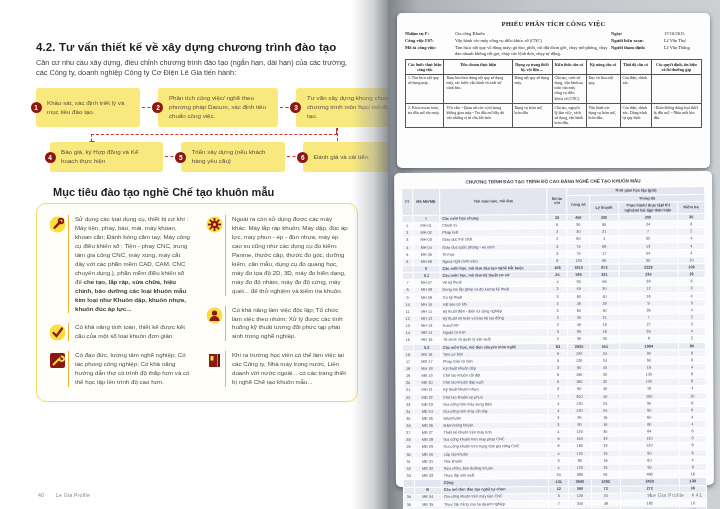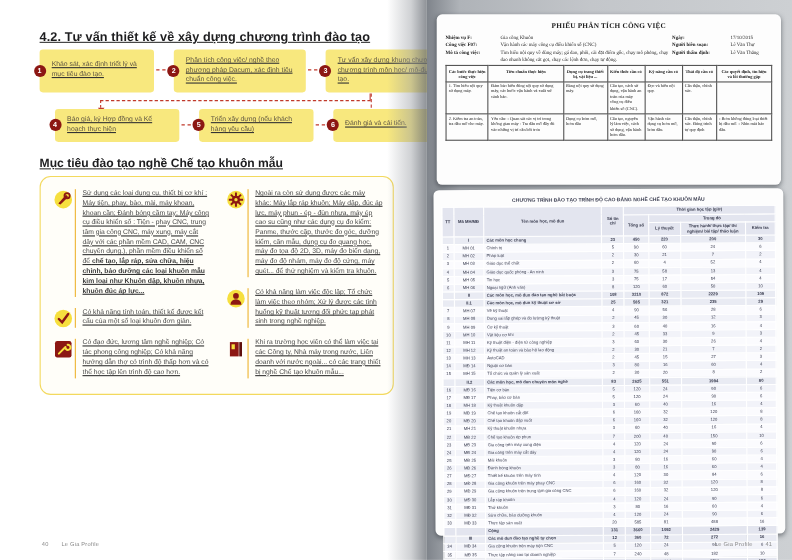--- a/index.html
+++ b/index.html
@@ -1,20 +1,20 @@
 <!DOCTYPE html>
 <html><head>
 <meta charset="utf-8">
 <style>
   html,body{margin:0;padding:0;background:#e8e8e8;}
   .stage{position:relative;width:720px;height:509px;overflow:hidden;background:#ffffff;
          font-family:"Liberation Sans",sans-serif;color:#333;}
   
   .left-page{position:absolute;left:0;top:0;width:385px;height:509px;background:#fff;}
-  .left-inner{position:absolute;left:36px;top:28px;width:322px;text-decoration:underline;}
+  .left-inner{position:absolute;left:36px;top:41px;width:322px;}
   .h1{font-size:11.5px;font-weight:bold;color:#1d1d1f;margin:0 0 5px 0;letter-spacing:.1px;}
   .intro{font-size:7.3px;line-height:1.4;color:#3c3c3c;margin:0 0 10px 0;}
   .flow{margin-top:2px;}
   .flow-row{display:flex;align-items:stretch;margin-bottom:0;}
   .flow-row-2{margin-left:14px;width:290px;}
   .step-box{position:relative;background:#f8e87e;border-radius:3px;padding:6px 6px 6px 11px;
             font-size:6.2px;line-height:1.45;color:#5c5340;display:flex;align-items:center;}
   .step-num{position:absolute;left:-5.5px;top:50%;margin-top:-5.5px;width:11px;height:11px;
             border-radius:50%;background:#8c1713;color:#fff;font-size:6.5px;font-weight:bold;
             display:flex;align-items:center;justify-content:center;}
@@ -22,21 +22,21 @@
          border-top:1px dashed #c0392b;}
   .arrow:after{content:"";position:absolute;right:-1px;top:-3.5px;border-left:4px solid #c0392b;
                border-top:3px solid transparent;border-bottom:3px solid transparent;}
   .elbow{position:relative;height:13px;margin:1px 20px 1px 55px;
          border-right:1px dashed #c0392b;border-bottom:0;}
   .elbow-h{position:absolute;left:0;right:0;top:6px;border-top:1px dashed #c0392b;}
   .elbow-v{position:absolute;left:0;top:6px;height:7px;border-left:1px dashed #c0392b;}
   .elbow-v:after{content:"";position:absolute;left:-3.5px;bottom:-4px;border-top:4px solid #c0392b;
                  border-left:3px solid transparent;border-right:3px solid transparent;}
   .elbow-vr{position:absolute;right:0;top:0;height:6px;border-right:1px dashed #c0392b;}
-  .h2{font-size:11px;font-weight:bold;color:#1d1d1f;margin:14px 0 5px 0;}
+  .h2{font-size:11px;font-weight:bold;color:#1d1d1f;margin:14px 0 5px 17px;}
   .abilities-panel{border:1.5px solid #f3d95e;border-radius:10px;padding:11px 9px 4px 9px;
                    display:grid;grid-template-columns:1fr 1fr;column-gap:12px;background:#fffef9;}
   .ability{display:flex;margin-bottom:10px;}
   .ability-icon{flex:0 0 22px;padding-top:1px;display:flex;justify-content:center;}
   .ability-body{flex:1;border-left:1px solid #eeb431;padding-left:6px;
                 font-size:6.15px;line-height:1.45;color:#4a4a4a;}
   .ability-body strong{color:#3b3b3b;}
   .iconwrap{width:17px;height:17px;display:flex;align-items:center;justify-content:center;}
   .footer{position:absolute;bottom:11px;font-size:5.2px;color:#8a8a8a;letter-spacing:.2px;}
   .footer-left{left:38px;}
@@ -72,20 +72,21 @@
   .footer-right{right:18px;}
 </style>
 </head>
 <body>
 
 <div class="stage">
 
   <div class="left-page">
     <div class="left-inner">
       <h1 class="h1">4.2. Tư vấn thiết kế về xây dựng chương trình đào tạo</h1>
+      <p class="intro">Căn cứ nhu cầu xây dựng, điều chỉnh chương trình đào tạo (ngắn hạn, dài hạn) của các trường, các Công ty, doanh nghiệp Công ty Cơ Điện Lê Gia tiến hành:</p>
 
       <div class="flow">
         <div class="flow-row" id="flow-row-1">
             <div class="step-box" style="flex: 0 0 27%;">
               <span class="step-num">1</span>
               <span>Khảo sát, xác định triết lý và mục tiêu đào tạo.</span>
             </div>
             <div class="arrow"></div>
             <div class="step-box" style="flex: 0 0 32%;">
               <span class="step-num">2</span>

